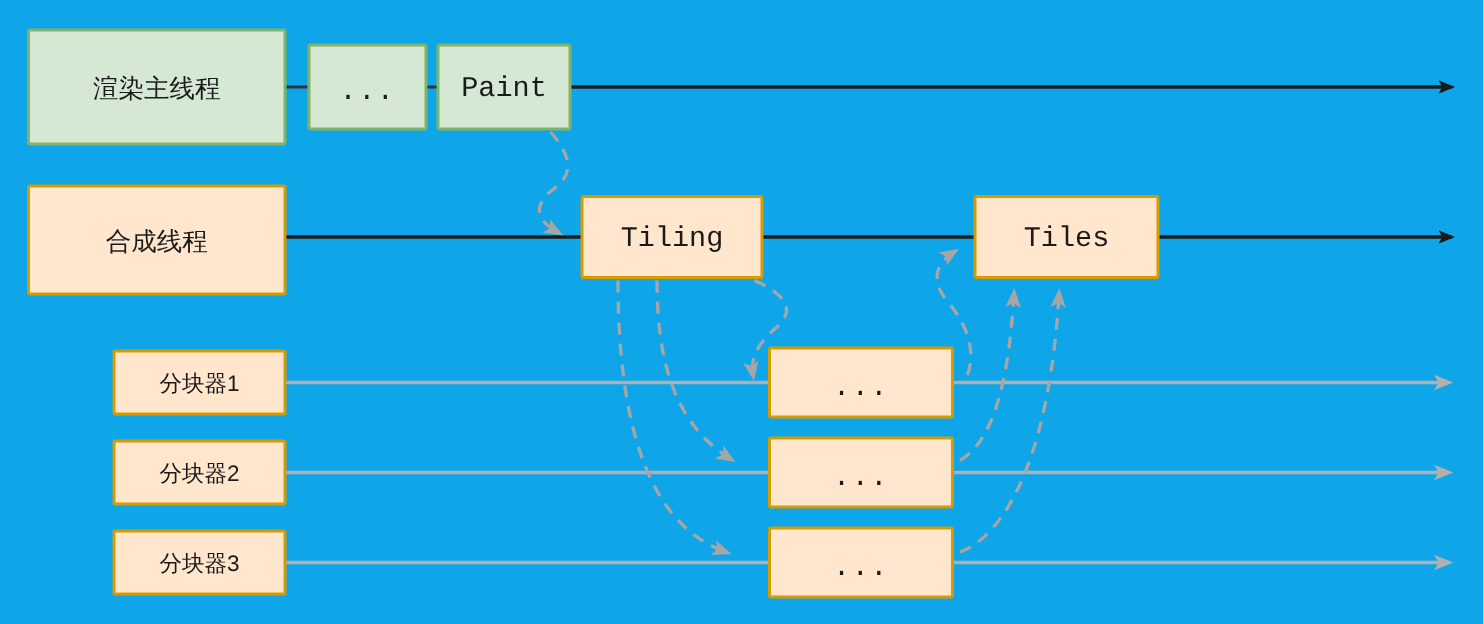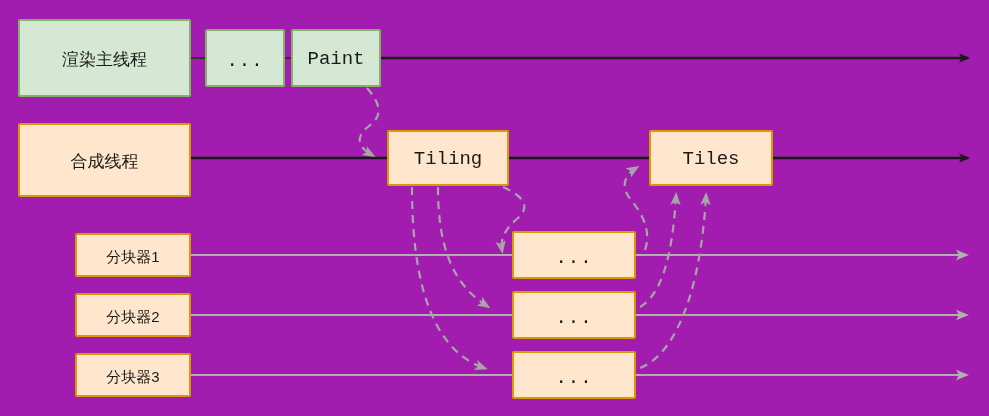--- a/index.html
+++ b/index.html
@@ -10,21 +10,21 @@
   body {
     width: 989px;
     height: 416px;
     font-family: "Liberation Sans", sans-serif;
     overflow: hidden;
   }
   #diagram-root {
     position: relative;
     width: 989px;
     height: 416px;
-    background: #a21caf;
+    background: #0ea5e9;
   }
   svg#diagram {
     display: block;
     width: 989px;
     height: 416px;
   }
   .node-rect-green {
     fill: #d5e8d4;
     stroke: #82b366;
     stroke-width: 2;

